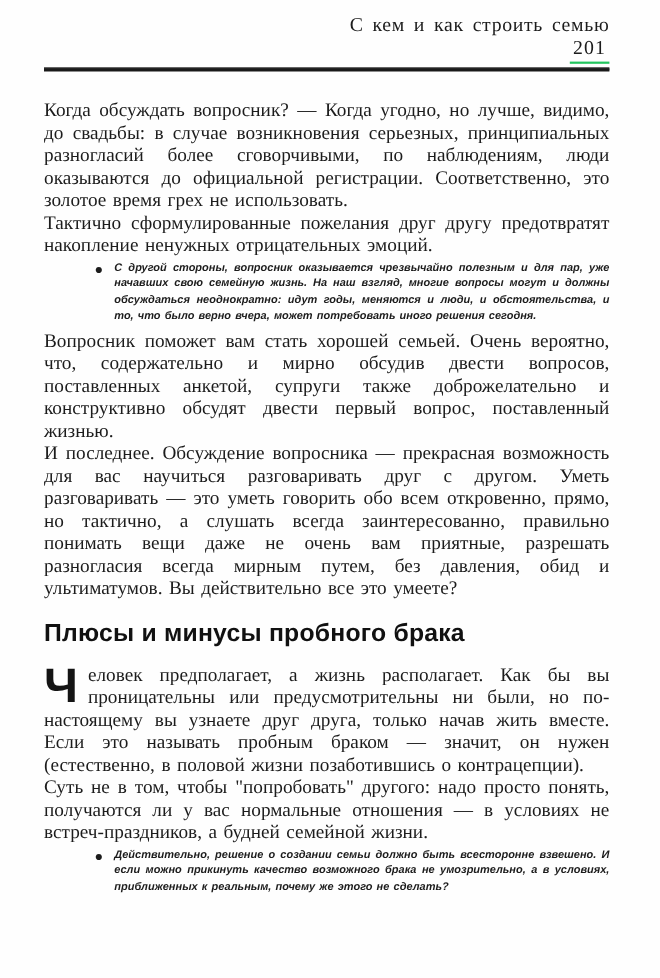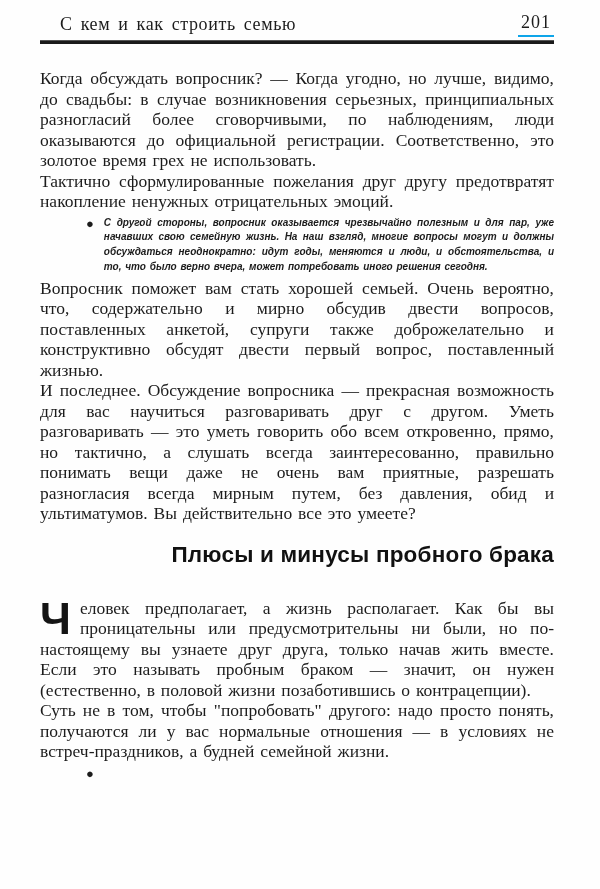--- a/index.html
+++ b/index.html
@@ -14,35 +14,36 @@
     box-sizing: border-box;
     background: #fefefe;
     color: #1c1c1c;
     padding: 12px 46px 0 40px;
     font-family: "Liberation Serif", serif;
     overflow: hidden;
   }
   
   .running-head {
     display: flex;
-    align-items: center;
+    align-items: flex-end;
     justify-content: space-between;
     padding: 0 0 4px 0;
+    flex-direction: column;
   }
   .running-title {
     font-size: 18px;
     letter-spacing: 0.6px;
     word-spacing: 3px;
     padding-left: 20px;
     white-space: nowrap;
   }
   .page-number {
     font-size: 18px;
     letter-spacing: 1px;
-    border-bottom: 2px solid #0ea5e9;
+    border-bottom: 2px solid #22c55e;
     padding: 0 3px 2px 3px;
   }
   .head-rule {
     height: 3px;
     background: #1a1a1a;
     box-shadow: 0 -1px 0 #555;
     margin-bottom: 24px;
   }
   
   .body-text p {
@@ -70,22 +71,22 @@
     font-family: "Liberation Sans", sans-serif;
     font-style: italic;
     font-weight: 600;
     font-size: 10px;
     line-height: 14.8px;
     text-align: justify;
     word-spacing: 1px;
   }
   
   .section-heading {
-    margin: 18px 0 30px 0;
-    text-align: right;
+    margin: 18px 0 14px 0;
+    text-align: left;
     font-family: "Liberation Sans", sans-serif;
     font-weight: 700;
     font-size: 22.5px;
     letter-spacing: 0.2px;
     color: #111111;
   }
   
   .drop-cap {
     float: left;
     font-family: "Liberation Sans", sans-serif;
@@ -125,16 +126,17 @@
     <h2 class="section-heading">Плюсы и минусы пробного брака</h2>
 
     <p>
       <span class="drop-cap">Ч</span><span>еловек предполагает, а жизнь располагает. Как бы вы проницательны или предусмотрительны ни были, но по-настоящему вы узнаете друг друга, только начав жить вместе. Если это называть пробным браком — значит, он нужен (естественно, в половой жизни позаботившись о контрацепции).</span>
     </p>
 
     <p>Суть не в том, чтобы "попробовать" другого: надо просто понять, получаются ли у вас нормальные отношения — в условиях не встреч-праздников, а будней семейной жизни.</p>
 
     <div class="note">
       <span class="bullet">●</span>
+      <div class="note-text">Действительно, решение о создании семьи должно быть всесторонне взвешено. И если можно прикинуть качество возможного брака не умозрительно, а в условиях, приближенных к реальным, почему же этого не сделать?</div>
     </div>
 
   </div>
 </div>
 
 </body></html>

